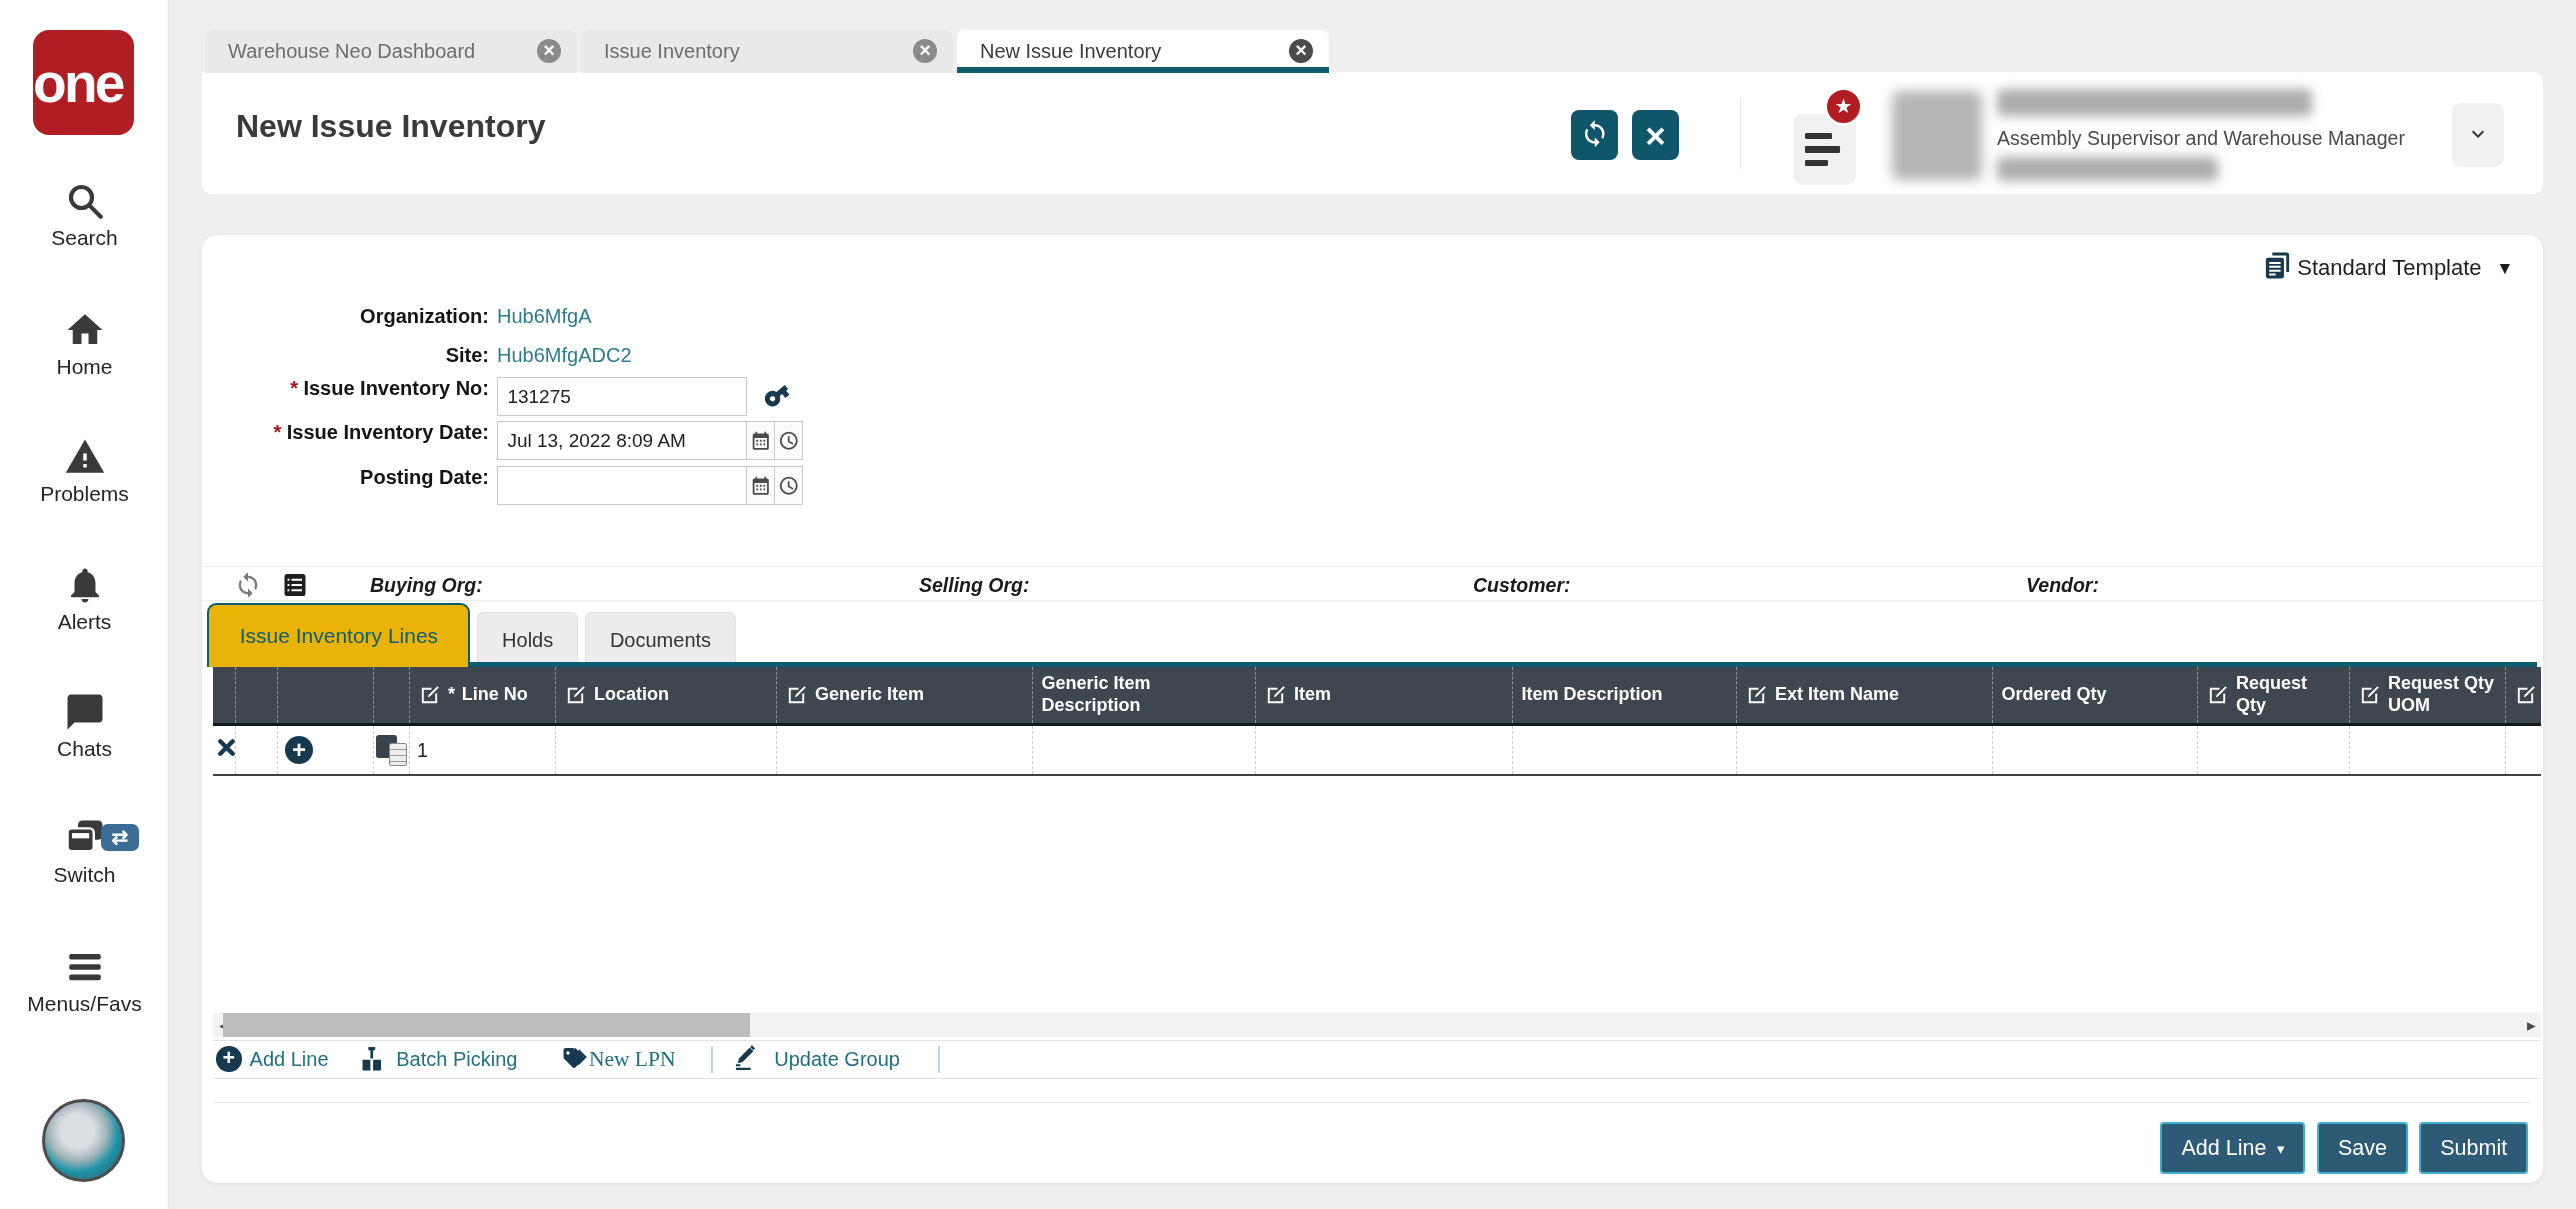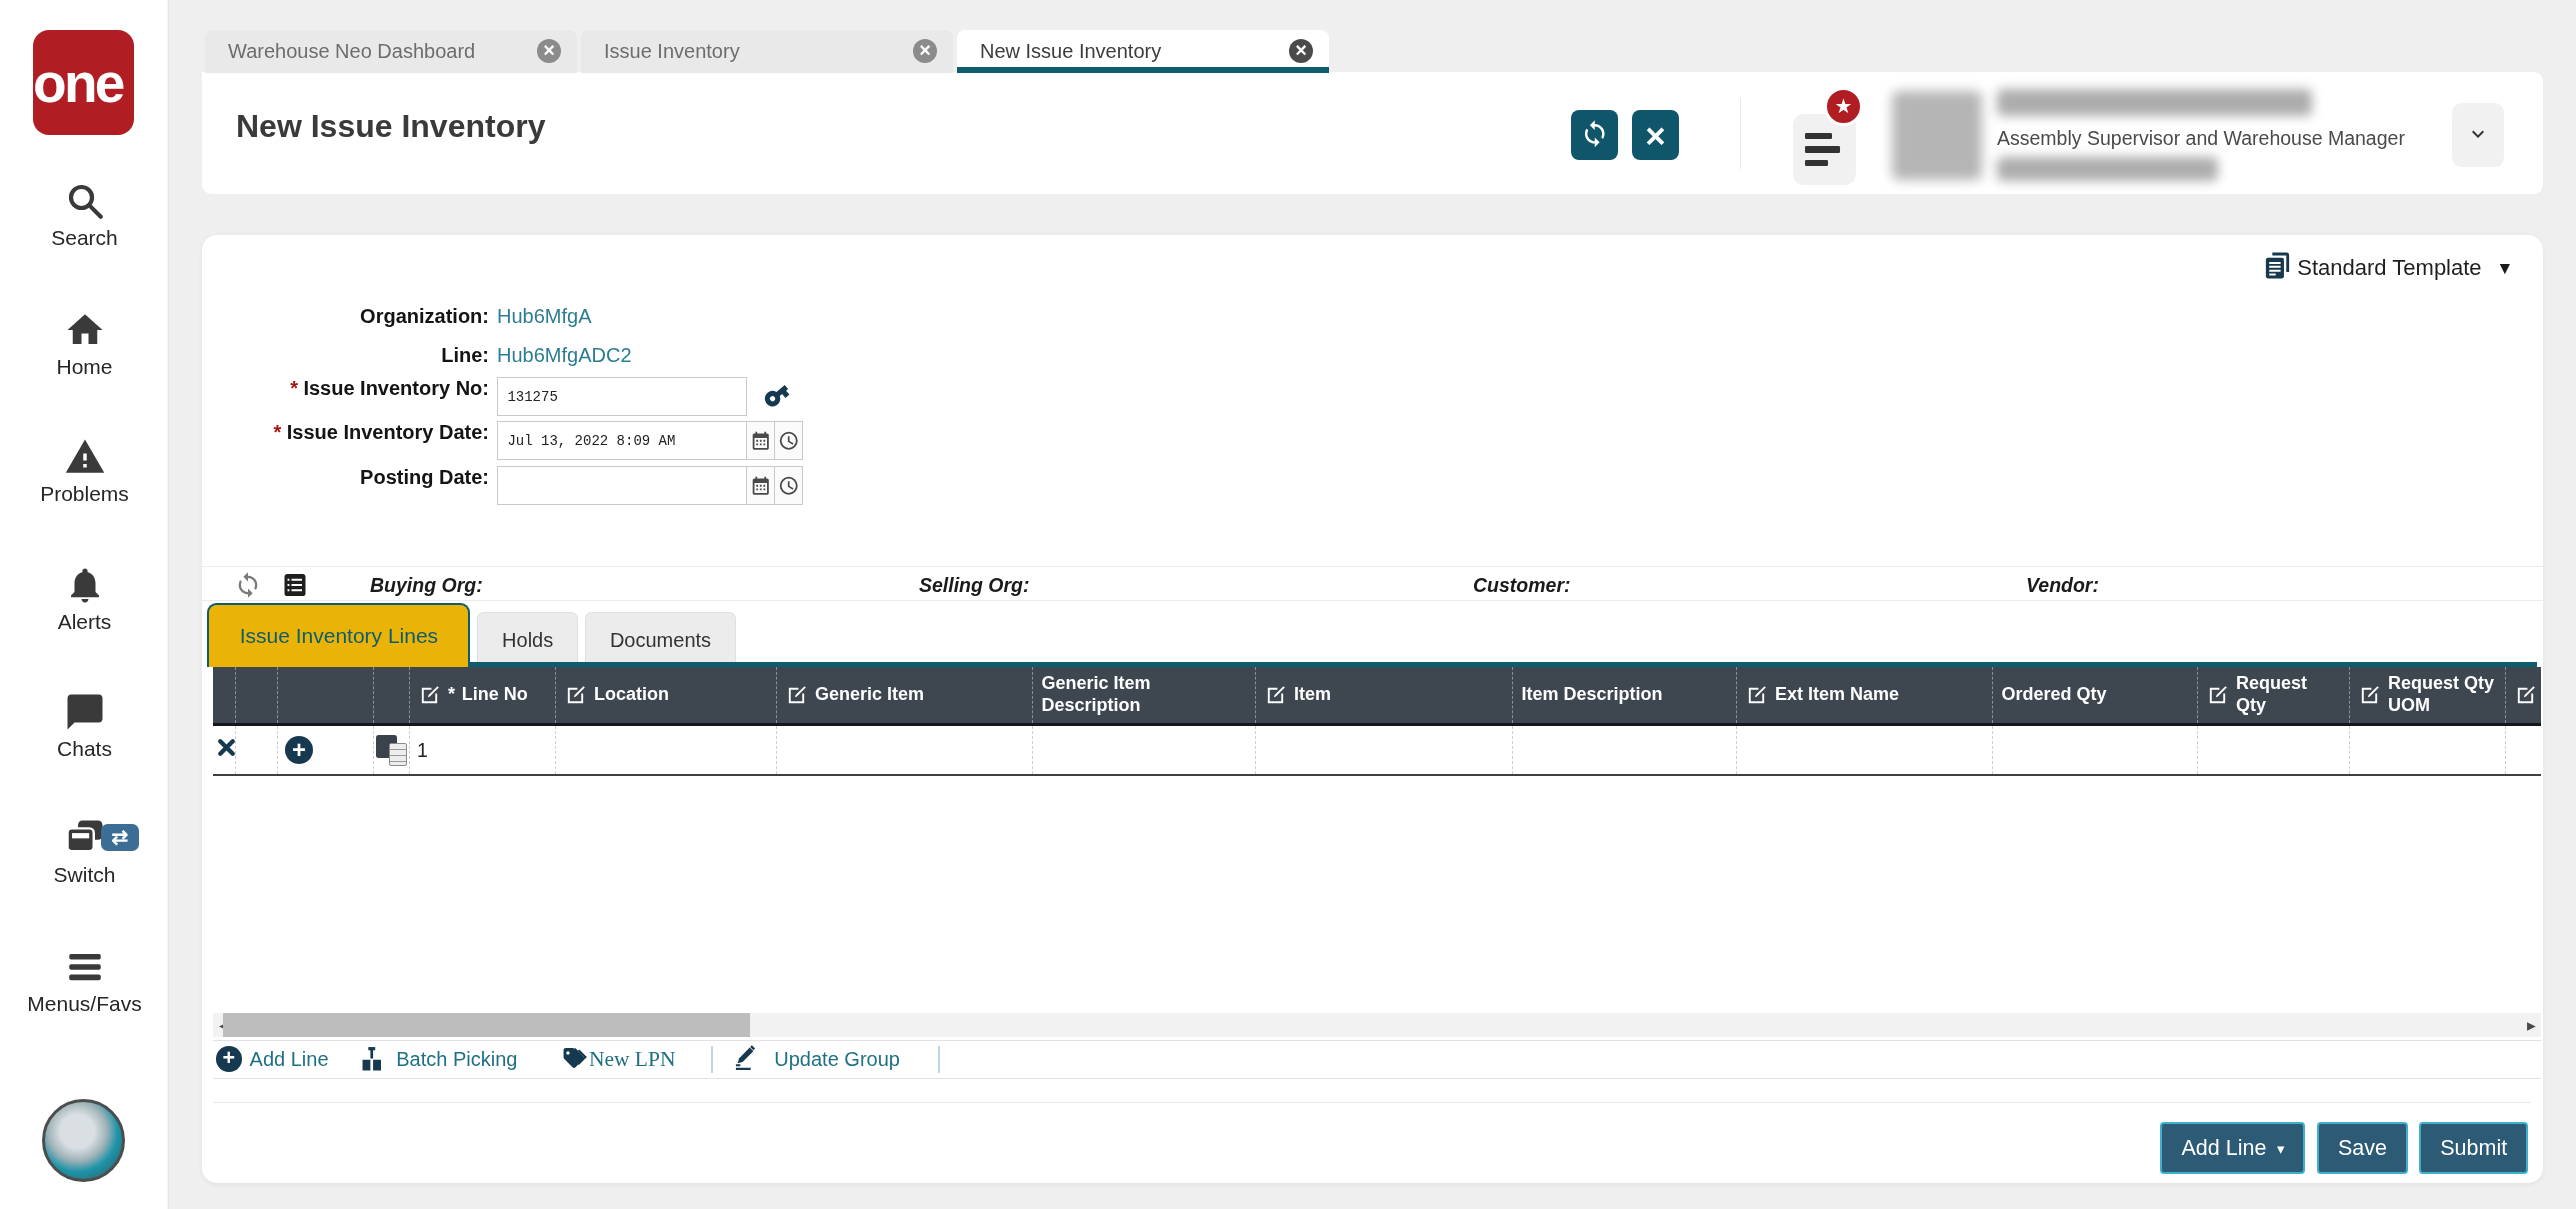--- a/index.html
+++ b/index.html
@@ -68,22 +68,22 @@
   .template-sel { position:absolute; top:14.8px; right:29.5px; display:flex; align-items:center; gap:4px;
                   font-size:22px; color:#1f1f1f; }
   .template-sel svg { width:31px; height:31px; fill:#16394f; }
   .template-caret { font-size:17.4px; margin-left:10.7px; color:#1b1b1b; }
 
   
   .f-row { position:absolute; display:flex; align-items:flex-start; }
   .f-label { width:287px; text-align:right; font-weight:700; font-size:20px; color:#141414; white-space:nowrap; }
   .req { color:#a81414; font-weight:700; margin-right:5.4px; font-size:20px; }
   .f-link { margin-left:8px; font-size:20px; color:#2c7d90; text-decoration:none; }
-  .f-input { margin-left:8px; width:250px; height:39px; border:1.3px solid #c9c9c9; font-size:14px;
-             padding:0 9.4px; color:#222; background:#fff; font-family:Liberation Mono, monospace; }
+  .f-input { margin-left:8px; width:250px; height:39px; border:1.3px solid #c9c9c9; font-size:19px;
+             padding:0 9.4px; color:#222; background:#fff; font-family:Liberation Sans, sans-serif; }
   .mini-btn { width:28px; height:39px; border:1.3px solid #c9c9c9; border-left:none; background:#fbfbfb;
               display:flex; align-items:center; justify-content:center; }
   .mini-btn svg { width:21.5px; height:21.5px; fill:#4a4a4a; }
   .key-btn { margin-left:13.4px; width:34px; height:34px; display:flex; align-items:center; justify-content:center; }
   .key-btn svg { width:31px; height:31px; fill:#16394f; transform:rotate(-40deg); }
 
   
   .orgs-band { position:absolute; left:0; top:331px; width:2341px; height:35px; border-top:1.3px solid #ececec;
                border-bottom:1.3px solid #ececec; font-size:19.5px; font-weight:700; color:#1b1b1b; }
   .orgs-band .lbl { position:absolute; top:7.4px;font-style:italic; }
@@ -285,21 +285,21 @@
     <span>Standard Template</span>
     <span class="template-caret">▼</span>
   </div>
 
   <div class="f-row" style="left:0;top:70px;height:31px">
     <span class="f-label">Organization:</span>
     <a class="f-link" href="#">Hub6MfgA</a>
   </div>
 
   <div class="f-row" style="left:0;top:109px;height:31px">
-    <span class="f-label">Line:</span>
+    <span class="f-label">Site:</span>
     <a class="f-link" href="#">Hub6MfgADC2</a>
   </div>
 
   <div class="f-row" style="left:0;top:142px;height:42px">
     <span class="f-label"><span class="req">*</span><span>Issue Inventory No:</span></span>
     <input class="f-input" value="131275" style="">
     <span class="key-btn">
       <svg viewBox="0 0 24 24">
           <path d="M12.65 10A5.99 5.99 0 0 0 7 6a6 6 0 1 0 5.65 8H15v4h4v-4h2v-4H12.65zM7 14a2 2 0 1 1 .001-4.001A2 2 0 0 1 7 14z"></path>
         </svg>

